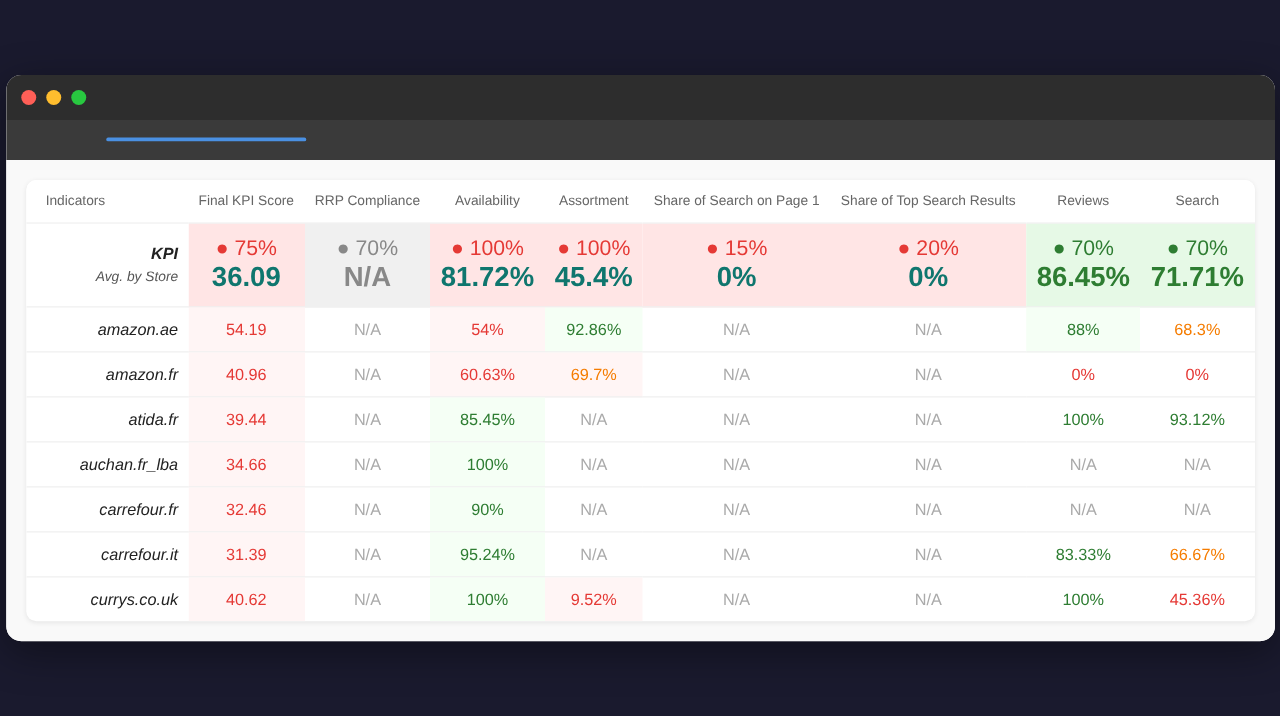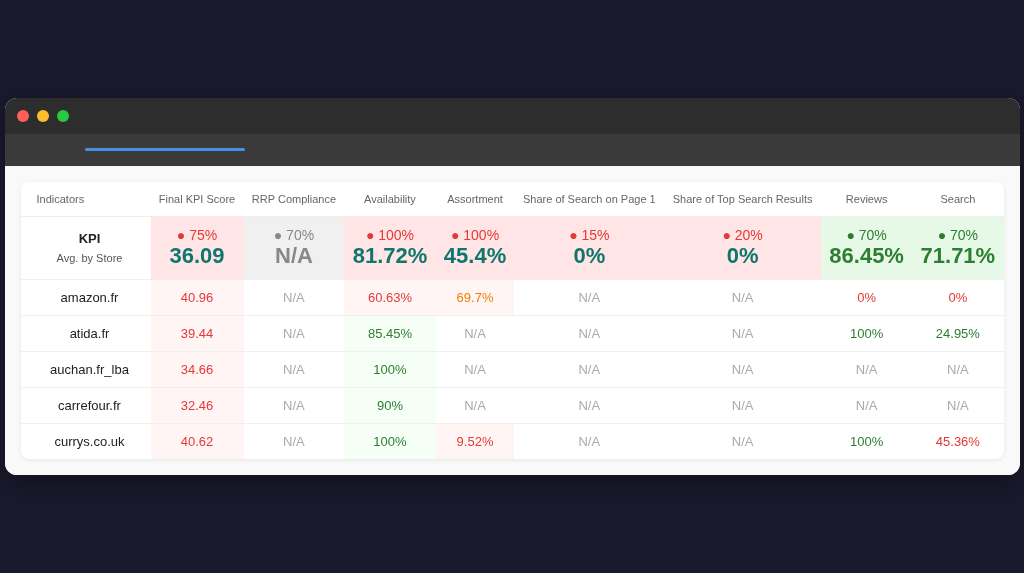--- a/index.html
+++ b/index.html
@@ -80,25 +80,26 @@
     }
     tbody tr td {
       padding: 10px 8px;
       text-align: center;
       font-size: 13px;
       color: #333;
       border-bottom: 1px solid #f0f0f0;
       vertical-align: middle;
     }
     tbody tr td:first-child {
-      text-align: center;
+      text-align: right;
       padding-left: 16px;
       font-size: 13px;
       font-weight: 500;
       color: #222;
+      font-style: italic;
     }
     tbody tr:last-child td {
       border-bottom: none;
       margin-top: 15px;
     }
     .kpi-row td {
       background: #fff;
     }
     .kpi-row td:first-child {
       line-height: 1.6;
@@ -107,21 +108,21 @@
     .kpi-sub { font-size: 11px; color: #555; font-weight: 400; }
 
     .cell-red-bg { background: #ffe5e5 !important; }
     .cell-gray-bg { background: #f0f0f0 !important; }
     .cell-green-bg { background: #e6f9e6 !important; }
 
     .kpi-val-red { color: #0f766e; font-size: 22px; font-weight: 700; }
     .kpi-val-gray { color: #888; font-size: 22px; font-weight: 700; }
     .kpi-val-green { color: #2e7d32; font-size: 22px; font-weight: 700; }
 
-    .kpi-pct { font-size: 14px; display: block; }
+    .kpi-pct { font-size: 17px; display: block; }
     .kpi-pct-red { color: #e53935; }
     .kpi-pct-gray { color: #888; }
     .kpi-pct-green { color: #2e7d32; }
 
     .val-red { color: #e53935; }
     .val-green { color: #2e7d32; }
     .val-orange { color: #f57c00; }
     .val-gray { color: #aaa; }
 
     .cell-light-red { background: #fff5f5; }
@@ -188,41 +189,52 @@
             </td>
             <td class="cell-green-bg">
               <span class="kpi-pct kpi-pct-green">● <span>70%</span></span>
               <span class="kpi-val-green">86.45%</span>
             </td>
             <td class="cell-green-bg">
               <span class="kpi-pct kpi-pct-green">● <span>70%</span></span>
               <span class="kpi-val-green">71.71%</span>
             </td>
           </tr>
+        <tr>
+              <td>amazon.ae</td>
+              <td class="cell-light-red"><span class="val-red">54.19</span></td>
+              <td><span class="val-gray">N/A</span></td>
+              <td class="cell-light-red"><span class="val-red">54%</span></td>
+              <td class="cell-light-green"><span class="val-green">92.86%</span></td>
+              <td><span class="val-gray">N/A</span></td>
+              <td><span class="val-gray">N/A</span></td>
+              <td class="cell-light-green"><span class="val-green">88%</span></td>
+              <td><span class="val-orange">68.3%</span></td>
+            </tr>
             <tr>
               <td>amazon.fr</td>
               <td class="cell-light-red"><span class="val-red">40.96</span></td>
               <td><span class="val-gray">N/A</span></td>
               <td class="cell-light-red"><span class="val-red">60.63%</span></td>
               <td class="cell-light-red"><span class="val-orange">69.7%</span></td>
               <td><span class="val-gray">N/A</span></td>
               <td><span class="val-gray">N/A</span></td>
               <td><span class="val-red">0%</span></td>
               <td><span class="val-red">0%</span></td>
             </tr>
             <tr>
               <td>atida.fr</td>
               <td class="cell-light-red"><span class="val-red">39.44</span></td>
               <td><span class="val-gray">N/A</span></td>
               <td class="cell-light-green"><span class="val-green">85.45%</span></td>
               <td><span class="val-gray">N/A</span></td>
               <td><span class="val-gray">N/A</span></td>
               <td><span class="val-gray">N/A</span></td>
               <td><span class="val-green">100%</span></td>
-              <td><span class="val-green">24.95%</span></td>
+              <td><span class="val-green">93.12%</span></td>
             </tr>
             <tr>
               <td>auchan.fr_lba</td>
               <td class="cell-light-red"><span class="val-red">34.66</span></td>
               <td><span class="val-gray">N/A</span></td>
               <td class="cell-light-green"><span class="val-green">100%</span></td>
               <td><span class="val-gray">N/A</span></td>
               <td><span class="val-gray">N/A</span></td>
               <td><span class="val-gray">N/A</span></td>
               <td><span class="val-gray">N/A</span></td>
@@ -231,20 +243,31 @@
             <tr>
               <td>carrefour.fr</td>
               <td class="cell-light-red"><span class="val-red">32.46</span></td>
               <td><span class="val-gray">N/A</span></td>
               <td class="cell-light-green"><span class="val-green">90%</span></td>
               <td><span class="val-gray">N/A</span></td>
               <td><span class="val-gray">N/A</span></td>
               <td><span class="val-gray">N/A</span></td>
               <td><span class="val-gray">N/A</span></td>
               <td><span class="val-gray">N/A</span></td>
+            </tr>
+            <tr>
+              <td>carrefour.it</td>
+              <td class="cell-light-red"><span class="val-red">31.39</span></td>
+              <td><span class="val-gray">N/A</span></td>
+              <td class="cell-light-green"><span class="val-green">95.24%</span></td>
+              <td><span class="val-gray">N/A</span></td>
+              <td><span class="val-gray">N/A</span></td>
+              <td><span class="val-gray">N/A</span></td>
+              <td><span class="val-green">83.33%</span></td>
+              <td><span class="val-orange">66.67%</span></td>
             </tr>
             <tr>
               <td>currys.co.uk</td>
               <td class="cell-light-red"><span class="val-red">40.62</span></td>
               <td><span class="val-gray">N/A</span></td>
               <td class="cell-light-green"><span class="val-green">100%</span></td>
               <td class="cell-light-red"><span class="val-red">9.52%</span></td>
               <td><span class="val-gray">N/A</span></td>
               <td><span class="val-gray">N/A</span></td>
               <td><span class="val-green">100%</span></td>

